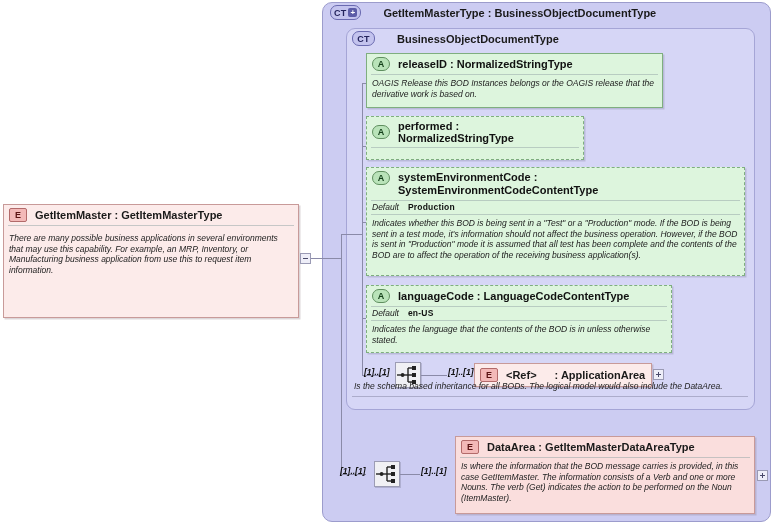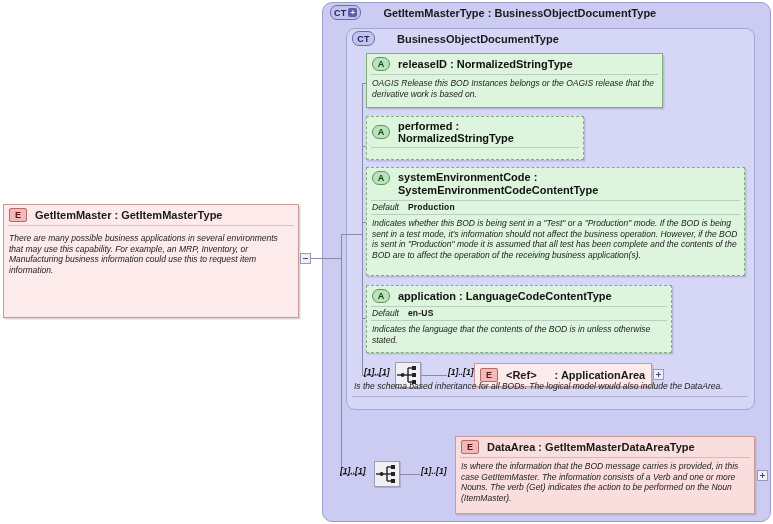--- a/index.html
+++ b/index.html
@@ -192,21 +192,21 @@
       <span class="k">Default</span>
       <span class="v">Production</span>
     </div>
     <div class="sep"></div>
     <div class="desc">Indicates whether this BOD is being sent in a "Test" or a "Production" mode. If the BOD is being sent in a test mode, it's information should not affect the business operation. However, if the BOD is sent in "Production" mode it is assumed that all test has been complete and the contents of the BOD are to affect the operation of the receiving business application(s).</div>
   </div>
 
   <div class="abs attr dashed" style="left:366px;top:285px;width:306px;height:68px;">
     <div class="attr-head">
       <span class="abadge">A</span>
-      <span class="attr-title">application : LanguageCodeContentType</span>
+      <span class="attr-title">languageCode : LanguageCodeContentType</span>
     </div>
     <div class="sep"></div>
     <div class="defrow">
       <span class="k">Default</span>
       <span class="v">en-US</span>
     </div>
     <div class="sep"></div>
     <div class="desc">Indicates the language that the contents of the BOD is in unless otherwise stated.</div>
   </div>
 
@@ -271,18 +271,18 @@
     <div class="desc">Is where the information that the BOD message carries is provided, in this case GetItemMaster. The information consists of a Verb and one or more Nouns. The verb (Get) indicates the action to be performed on the Noun (ItemMaster).</div>
   </div>
   <div class="expander plus" style="left:757px;top:470px;"></div>
 
   <div class="abs elem plain" style="left:3px;top:204px;width:296px;height:114px;">
     <div class="elem-head">
       <span class="ebadge">E</span>
       <span class="box-title">GetItemMaster : GetItemMasterType</span>
     </div>
     <div class="sep"></div>
-    <div class="desc" style="padding-top:7px;">There are many possible business applications in several environments that may use this capability.  For example, an MRP, Inventory, or Manufacturing business information could use this to request item information.</div>
+    <div class="desc" style="padding-top:7px;">There are many possible business applications in several environments that may use this capability.  For example, an MRP, Inventory, or Manufacturing business application from use this to request item information.</div>
   </div>
 
   <div class="expander" style="left:300px;top:253px;"></div>
 
 </div>
 
 </body></html>

